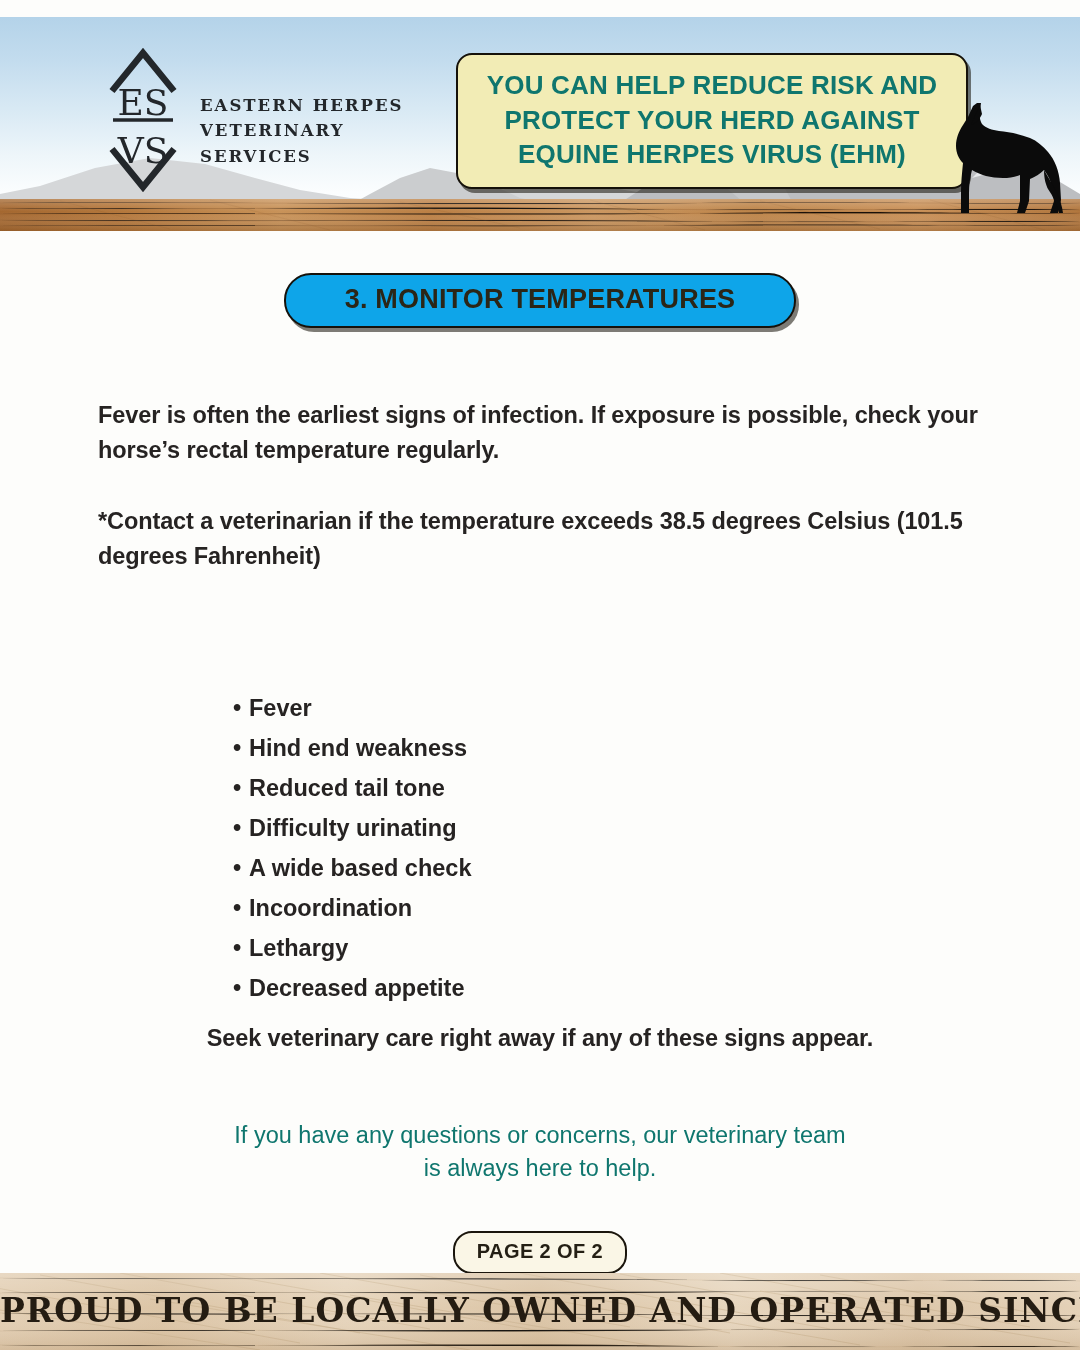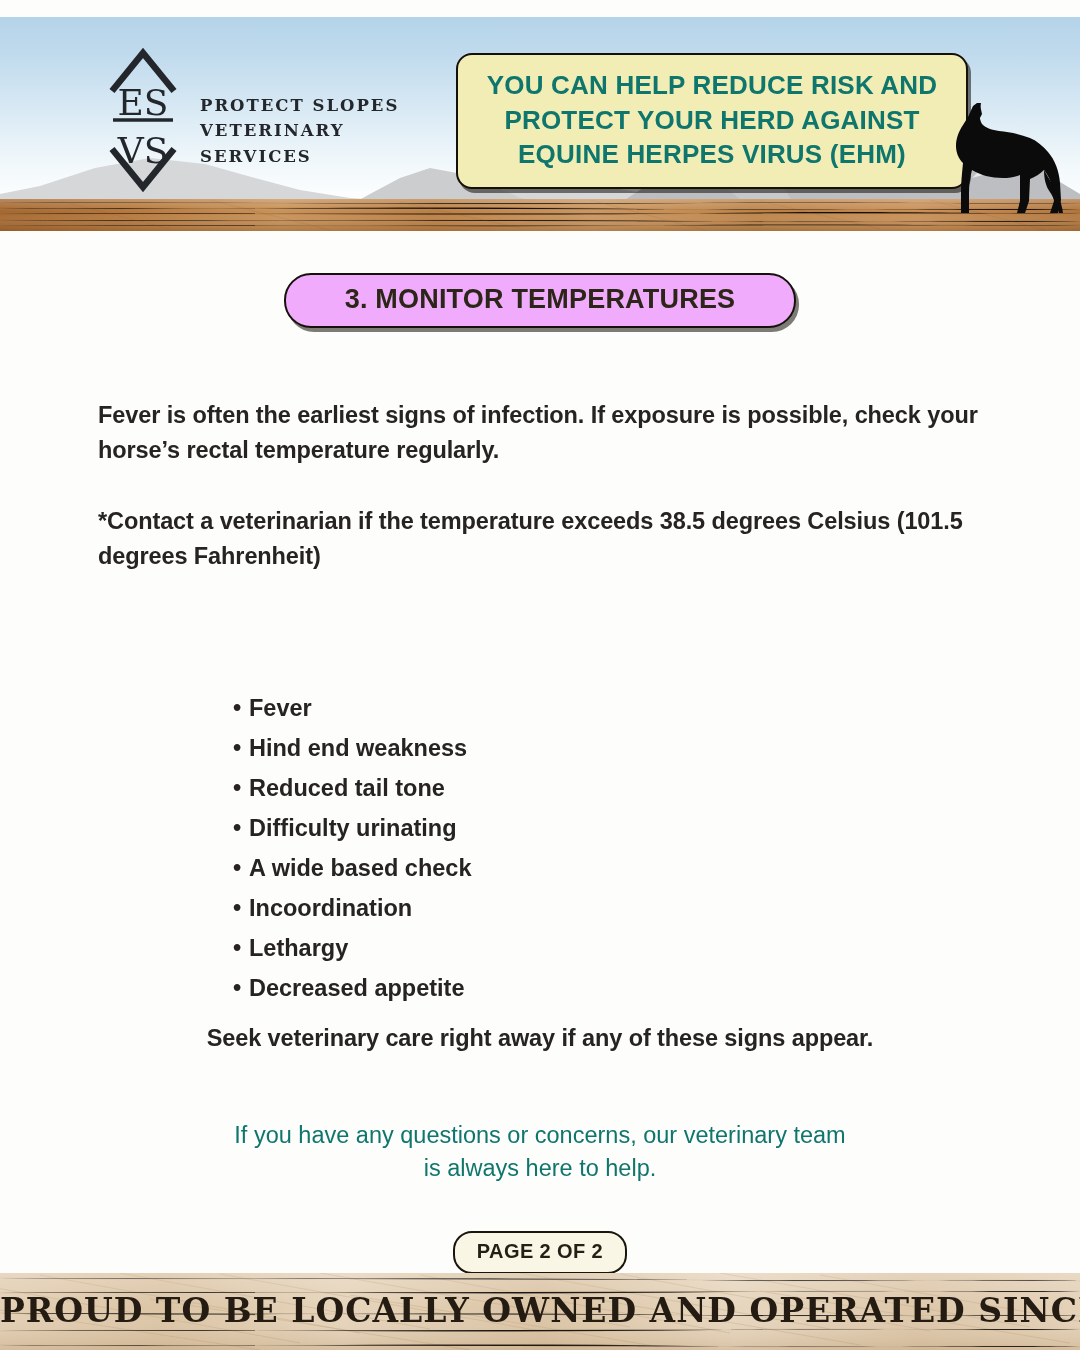--- a/index.html
+++ b/index.html
@@ -130,21 +130,21 @@
     position: absolute;
     left: 0; top: 231px;
     width: 1080px;
   }
 
   .sec-pill {
     margin: 0 auto;
     width: 512px;
     box-sizing: border-box;
     padding: 9px 10px 11px 10px;
-    background: #f0abfc;
+    background: #0ea5e9;
     border: 2.5px solid #15110a;
     border-radius: 27px;
     box-shadow: 3px 4px 0 rgba(20,16,8,0.55);
     text-align: center;
   }
   .sec-pill span {
     color: #2b2617;
     font-size: 27px;
     font-weight: bold;
     letter-spacing: 0.2px;
@@ -224,21 +224,21 @@
       <div class="logo-mark">
         <svg viewBox="0 0 78 150" width="78" height="150">
           <path d="M8,46 L39,8 L70,46" fill="none" stroke="#23272b" stroke-width="6.5" stroke-linejoin="miter"></path>
           <path d="M8,104 L39,142 L70,104" fill="none" stroke="#23272b" stroke-width="6.5" stroke-linejoin="miter"></path>
           <line x1="9" y1="75" x2="69" y2="75" stroke="#23272b" stroke-width="3.4"></line>
           <text x="39" y="70" text-anchor="middle" fill="#23272b" font-family="DejaVu Serif, serif" font-size="36" font-weight="normal">ES</text>
           <text x="39" y="118" text-anchor="middle" fill="#23272b" font-family="DejaVu Serif, serif" font-size="36" font-weight="normal">VS</text>
         </svg>
       </div>
       <div class="logo-text">
-        <div>PROTECT SLOPES</div>
+        <div>EASTERN HERPES</div>
         <div>VETERINARY</div>
         <div>SERVICES</div>
       </div>
     </div>
 
     <div class="head-banner">
       <span>YOU CAN HELP REDUCE RISK AND</span>
       <span>PROTECT YOUR HERD AGAINST</span>
       <span>EQUINE HERPES VIRUS (EHM)</span>
     </div>

